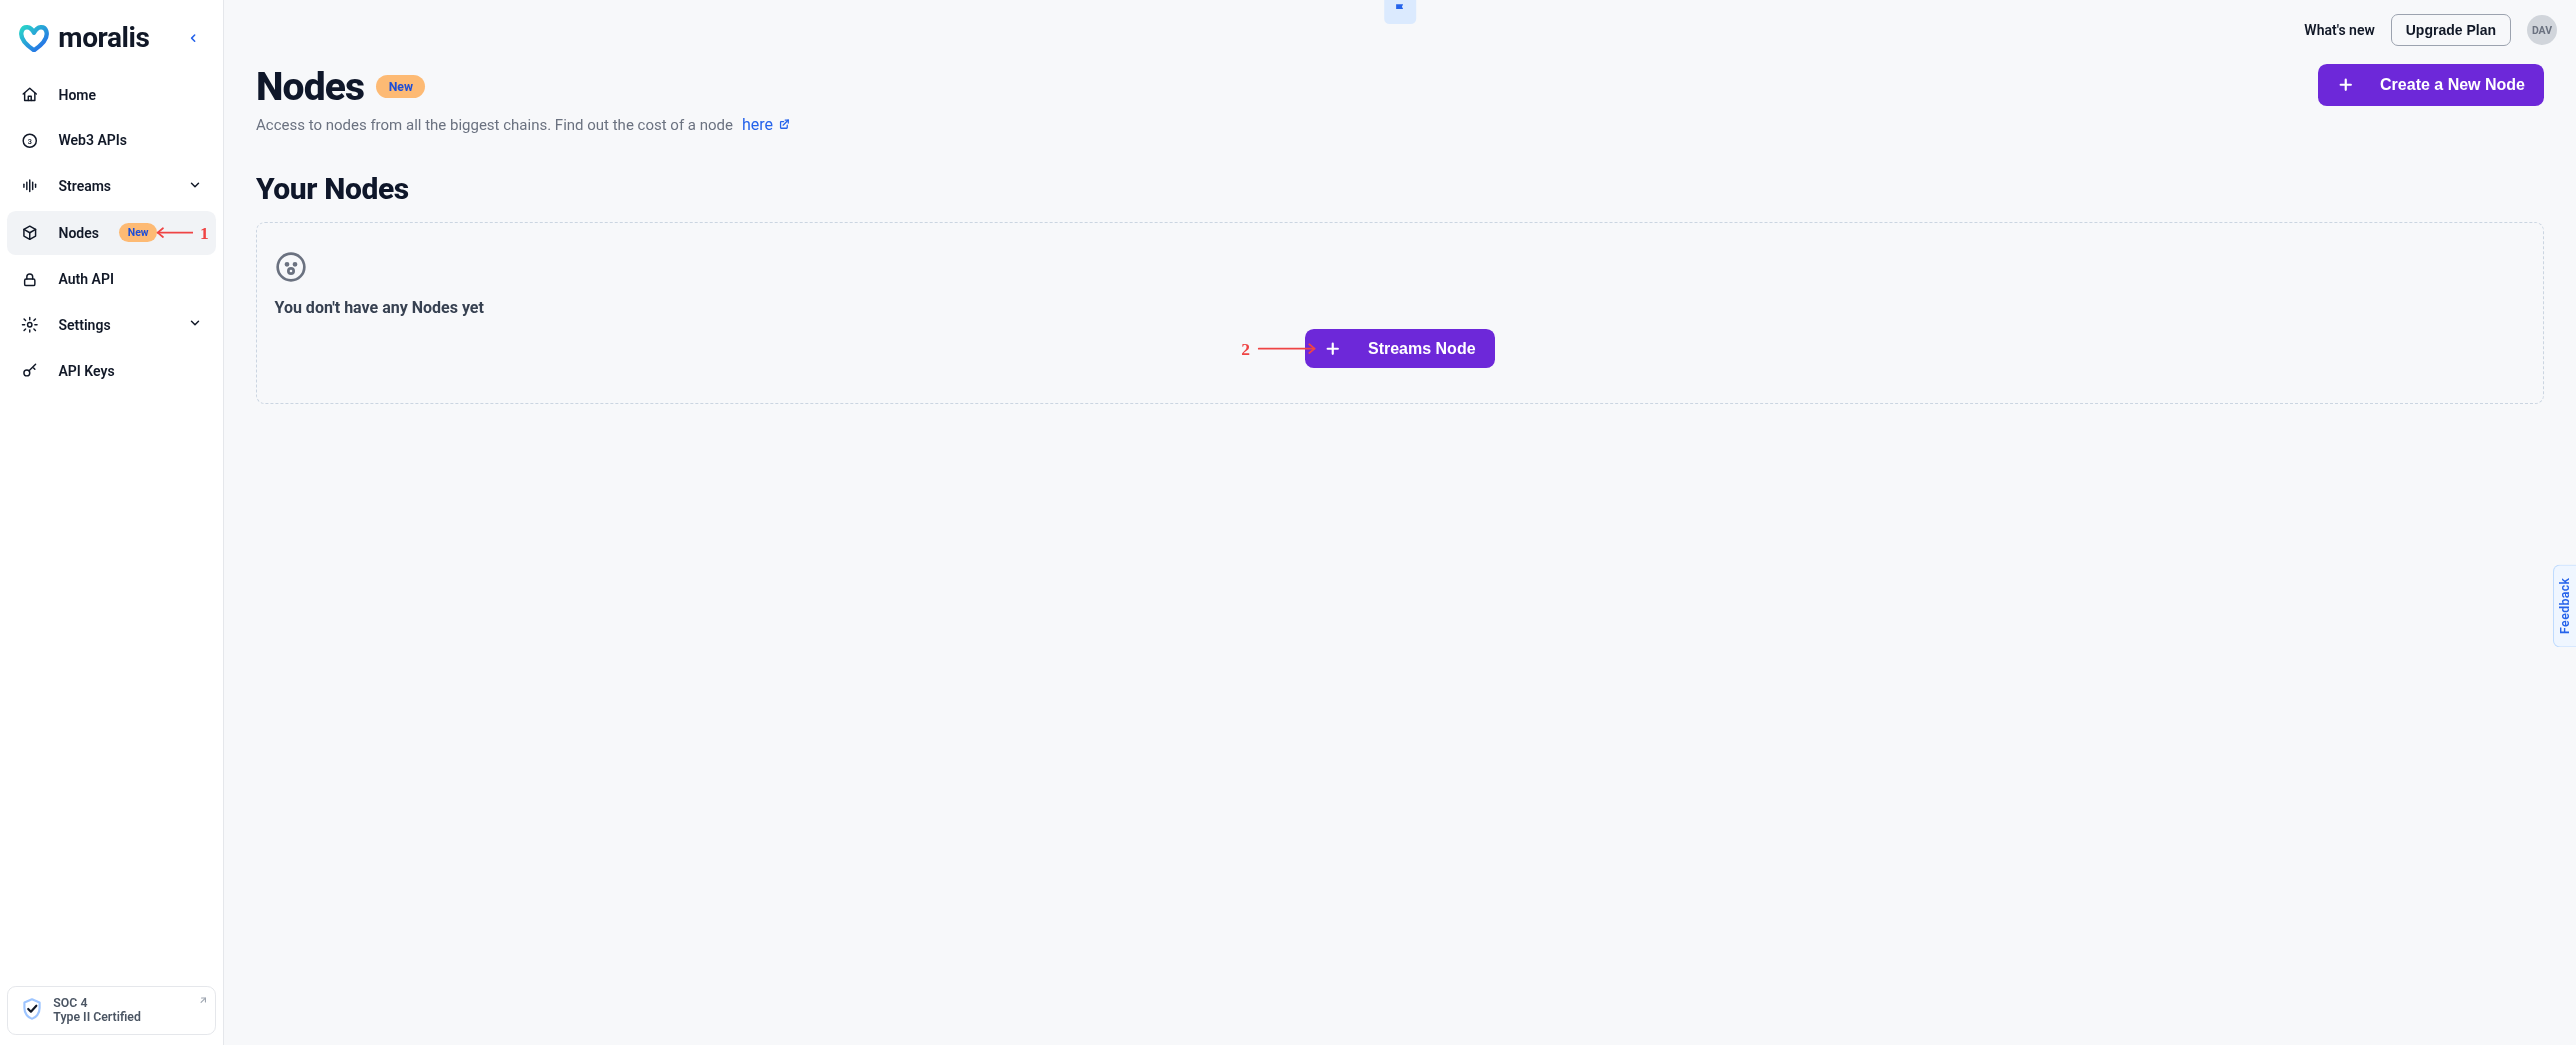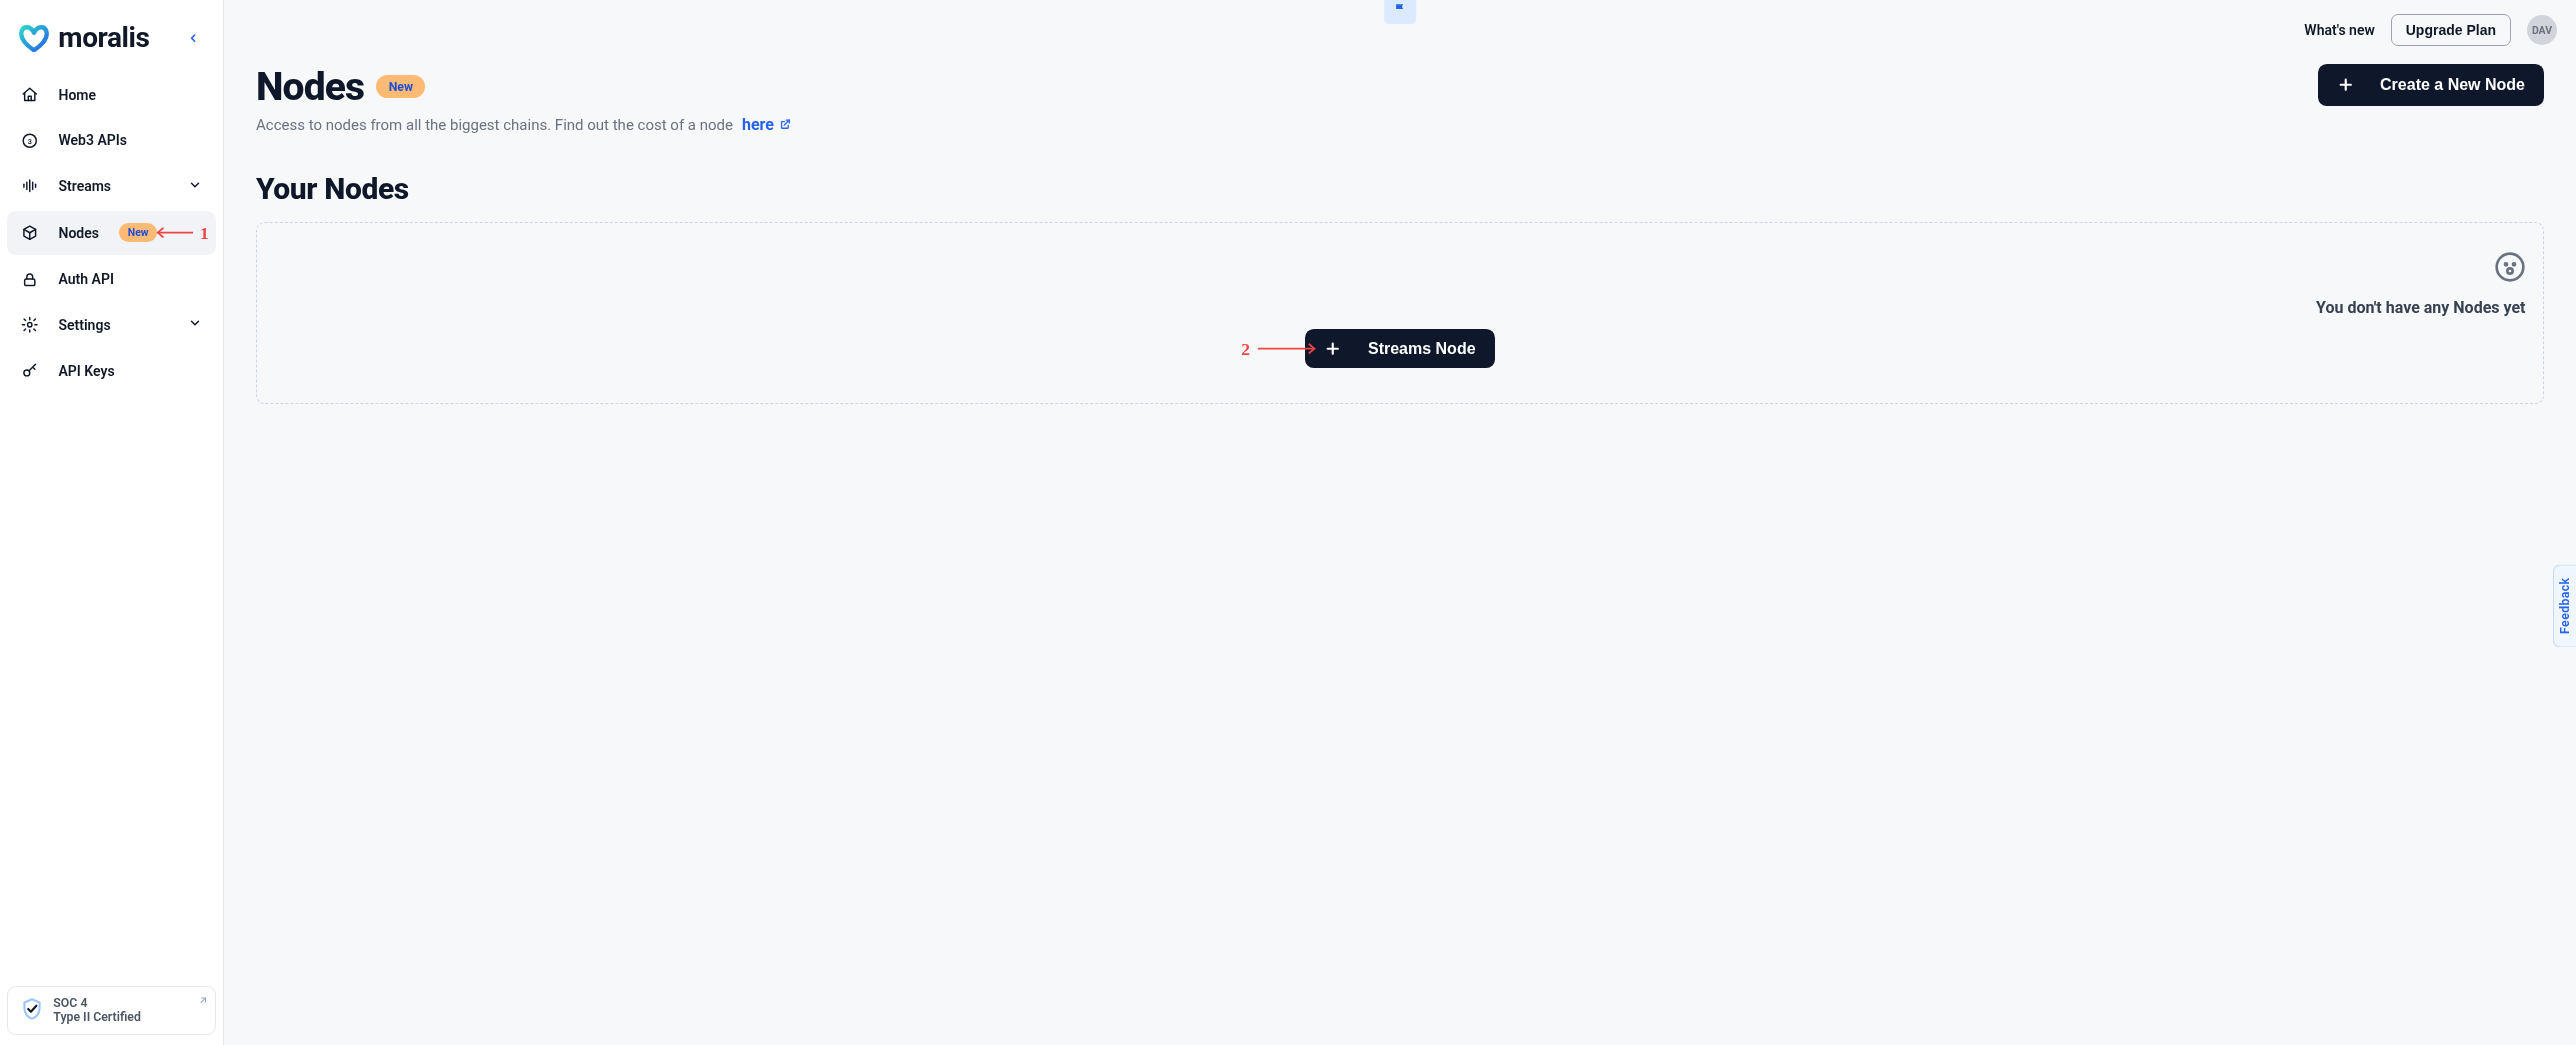--- a/index.html
+++ b/index.html
@@ -58,31 +58,31 @@
   .btn-outline {
     border: 1.3px solid #9ca3af; border-radius: 7px; padding: 7px 14px; font-weight: 600; font-size: 14px; cursor: pointer; background: transparent; color: #111827;
   }
   .avatar { width: 30px; height: 30px; border-radius: 50%; background: #d1d5db; color: #6b7280; font-size: 10.5px; font-weight: 700; display: flex; align-items: center; justify-content: center; cursor: pointer; }
 
   .content { padding: 17.5px 32px; }
   .page-head { display: flex; align-items: flex-start; gap: 17.5px; }
   .page-title-row { display: flex; align-items: center; gap: 12.3px; }
   .page-title { font-size: 39px; font-weight: 800; color: #0f172a; letter-spacing: -0.9px; }
   .page-desc { margin-top: 5.3px; color: #6b7280; font-size: 15px; }
-  .link-inline { color: #2563eb; font-weight: 700; font-size: 16px; margin-left: 5.3px; cursor: pointer; display: inline-flex; align-items: center; gap: 5.3px; }
+  .link-inline { color: #2563eb; font-weight: 400; font-size: 16px; margin-left: 5.3px; cursor: pointer; display: inline-flex; align-items: center; gap: 5.3px; }
   .btn-primary {
-    margin-left: auto; background: #0f172a; color: #fff; border: none; border-radius: 8.8px;
+    margin-left: auto; background: #6d28d9; color: #fff; border: none; border-radius: 8.8px;
     padding: 12.3px 19px; font-size: 16px; font-weight: 700; cursor: pointer; display: inline-flex; align-items: center; gap: 26px;
   }
   .btn-primary svg { stroke: #fff; }
 
   .section-title { font-size: 30px; font-weight: 800; margin-top: 37px; color: #0f172a; letter-spacing: -0.4px; }
   .empty-card {
     margin-top: 16px; border: 1.3px dashed #cbd5e1; border-radius: 8.8px; padding: 28px 17.5px 35px 17.5px;
-    display: flex; flex-direction: column; align-items: flex-end; gap: 12.3px;
+    display: flex; flex-direction: column; align-items: flex-start; gap: 12.3px;
   }
   .empty-face svg { width: 32px; height: 32px; stroke: #6b7280; fill: none; stroke-width: 2; }
   .empty-text { color: #374151; font-weight: 700; font-size: 16px; }
   .btn-primary.sm { padding: 10.5px 19px; font-size: 16px; margin-left: 0; }
 
   
   .annot { position: absolute; display: flex; align-items: center; gap: 7px; color: #ef4444; font-weight: 600; font-size: 17.5px; pointer-events: none; }
   .annot .num { font-family: ui-serif, Georgia, serif; }
   .arrow-right svg { stroke: #ef4444; }
 

